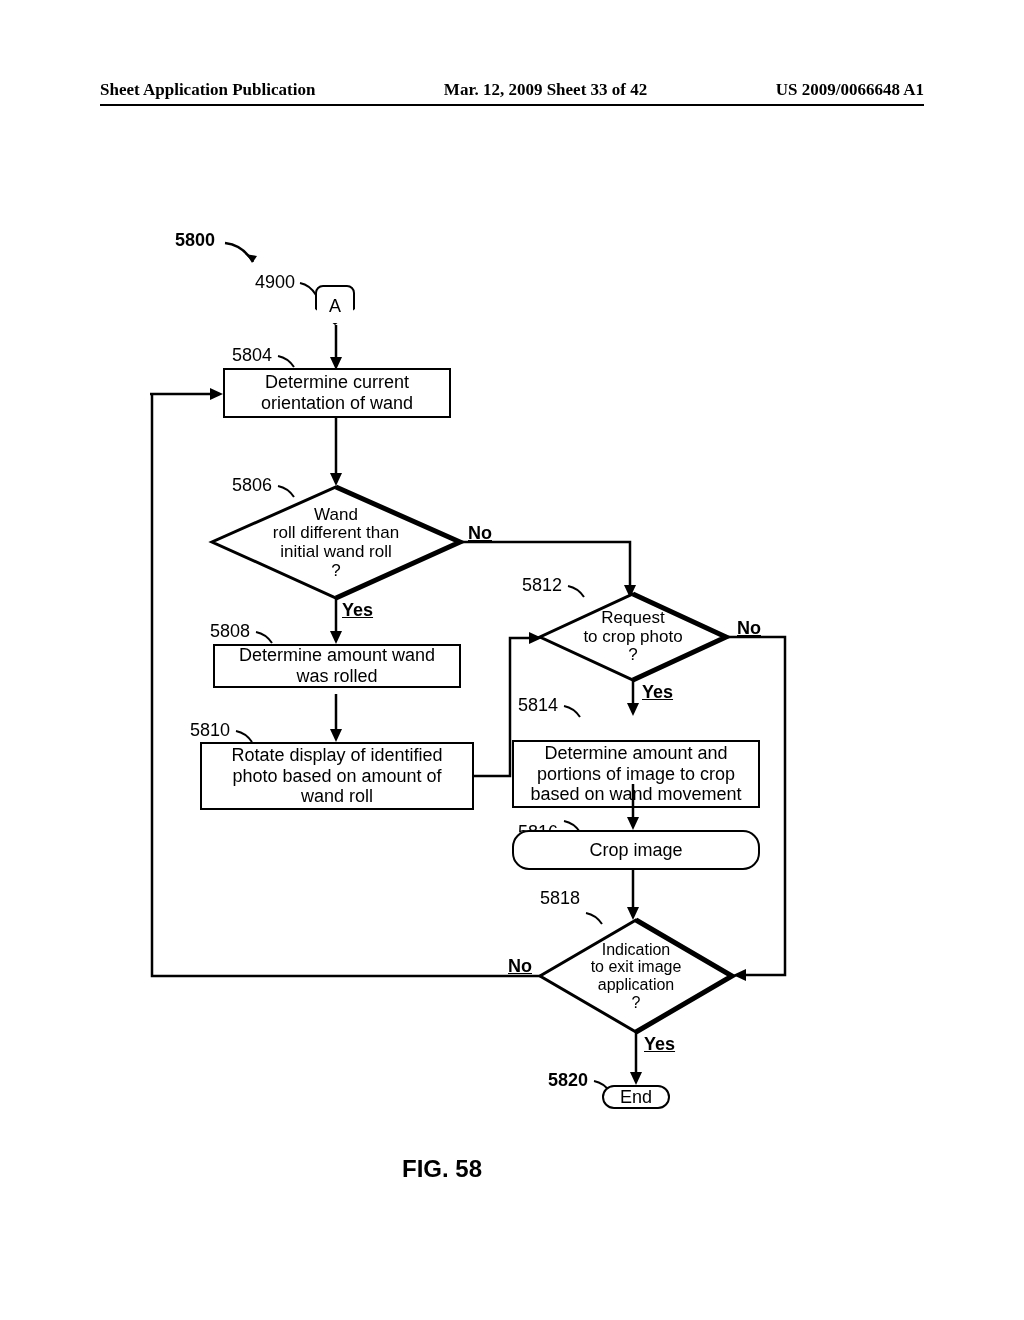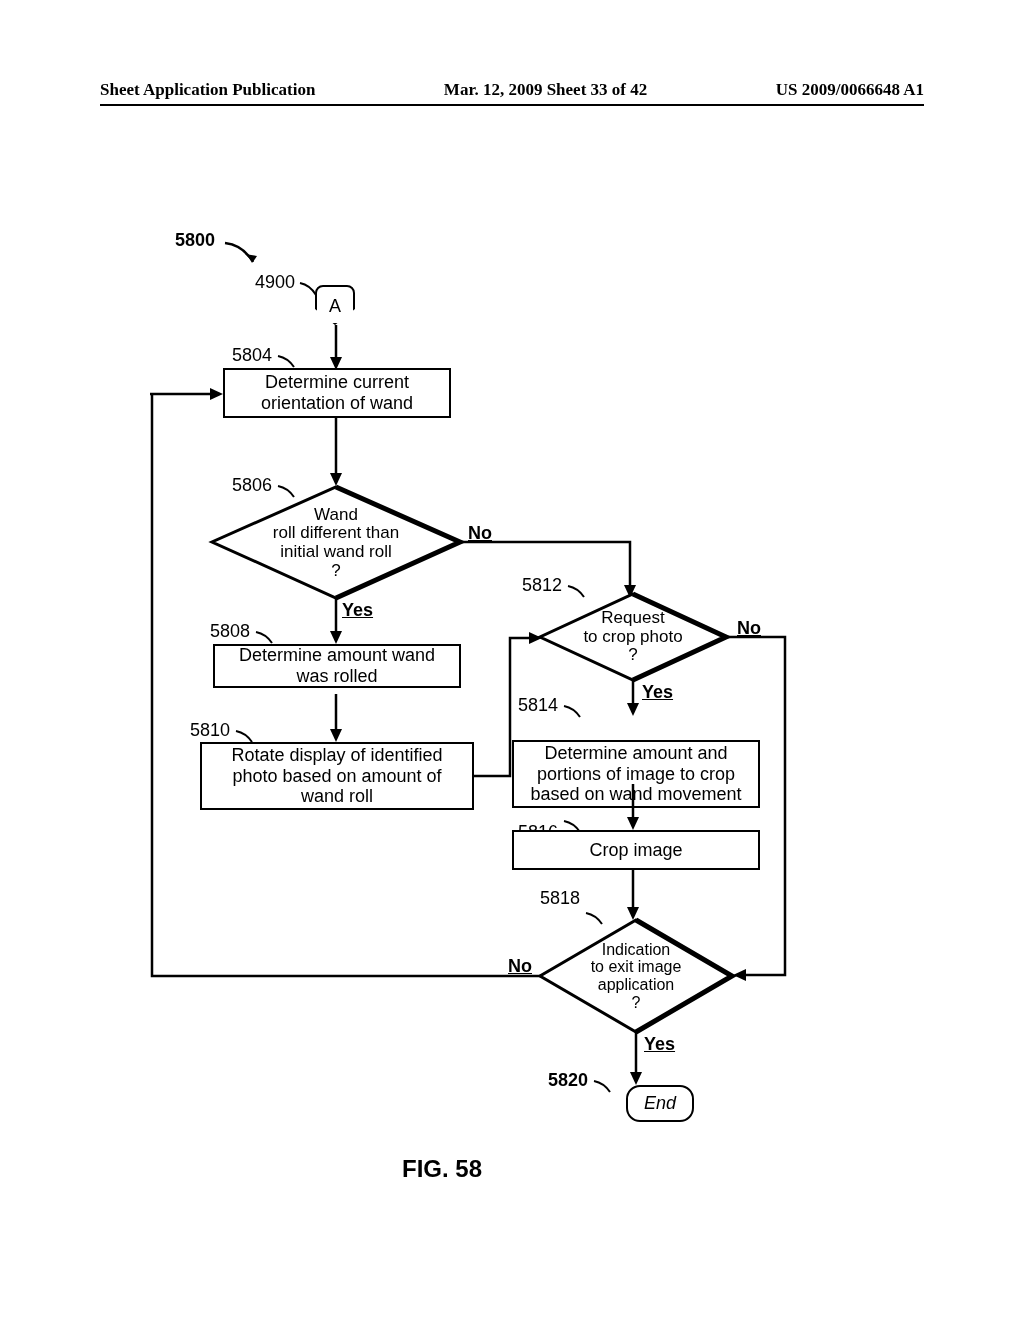--- a/index.html
+++ b/index.html
@@ -271,21 +271,21 @@
       <span style="white-space:pre-line;">Determine amount and
 portions of image to crop
 based on wand movement</span>
     </div>
 
     <svg class="flow" style="top:554px; left:475px;" width="18" height="48">
       <line x1="8" y1="0" x2="8" y2="36" stroke="#000" stroke-width="2.5"></line>
       <polygon class="arrowhead" points="8,46 2,33 14,33"></polygon>
     </svg>
 
-    <div class="box" style="top:600px; left:362px; width:248px; height:40px;">
+    <div class="box" style="top:600px; left:362px; width:248px; height:40px;border-radius:17px;">
       <span>Crop image</span>
     </div>
 
     <svg class="flow" style="top:640px; left:475px;" width="18" height="52">
       <line x1="8" y1="0" x2="8" y2="40" stroke="#000" stroke-width="2.5"></line>
       <polygon class="arrowhead" points="8,50 2,37 14,37"></polygon>
     </svg>
 
     <svg class="flow" style="top:688px; left:388px;" width="196" height="116">
       <polygon points="98,2 194,58 98,114 2,58" fill="#fff" stroke="#000" stroke-width="3"></polygon>
@@ -300,19 +300,19 @@
     <svg class="flow" style="top:164px; left:0px;" width="395" height="590">
       <polyline points="392,582 2,582 2,0" fill="none" stroke="#000" stroke-width="2.5"></polyline>
     </svg>
 
     <div class="yn" style="top:804px; left:494px;">Yes</div>
     <svg class="flow" style="top:802px; left:478px;" width="18" height="55">
       <line x1="8" y1="0" x2="8" y2="43" stroke="#000" stroke-width="2.5"></line>
       <polygon class="arrowhead" points="8,53 2,40 14,40"></polygon>
     </svg>
 
-    <div class="terminal" style="top:855px; left:476px; width:68px; height:37px;font-style:italic;">End</div>
+    <div class="terminal" style="top:855px; left:452px; width:68px; height:24px;">End</div>
 
   </div>
 
   <div class="fig-caption">FIG. 58</div>
 
 </div>
 
 </body></html>

